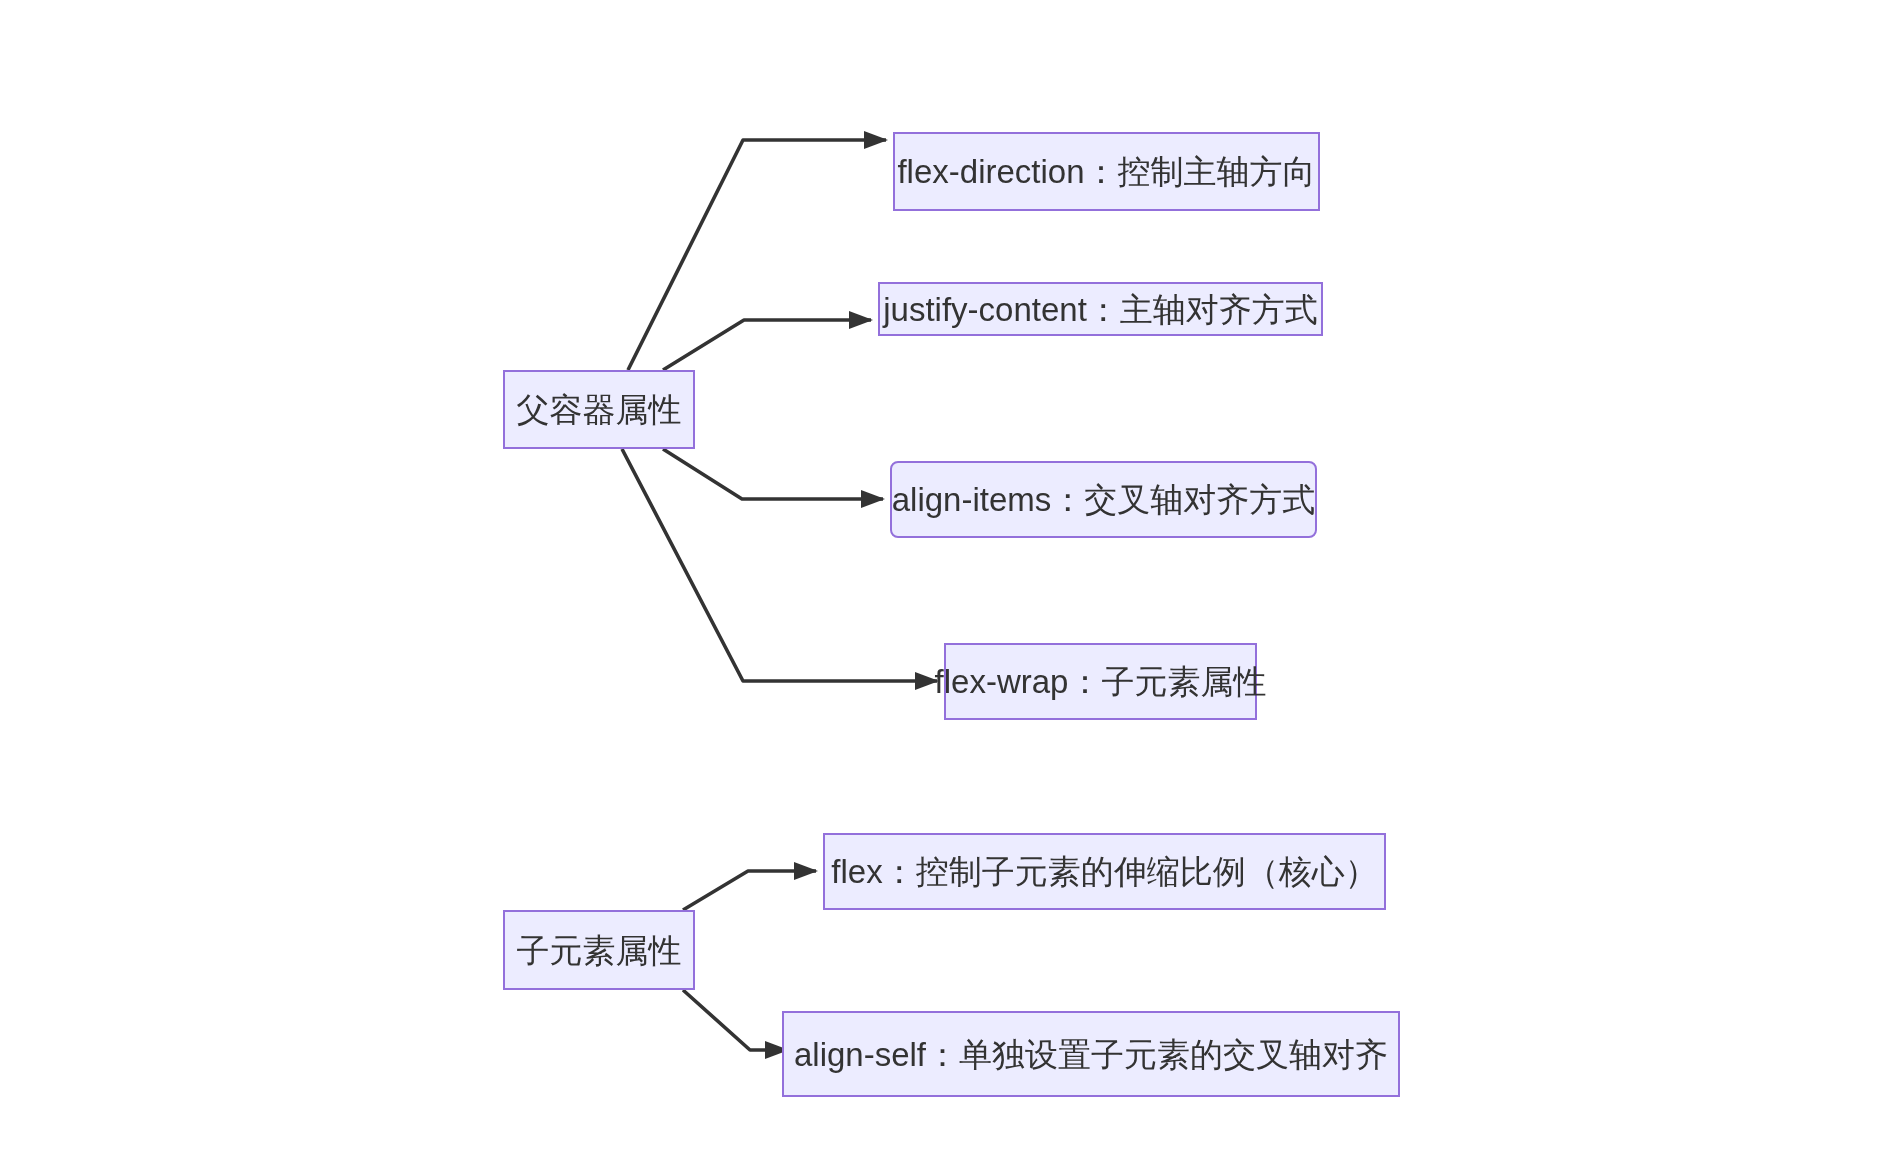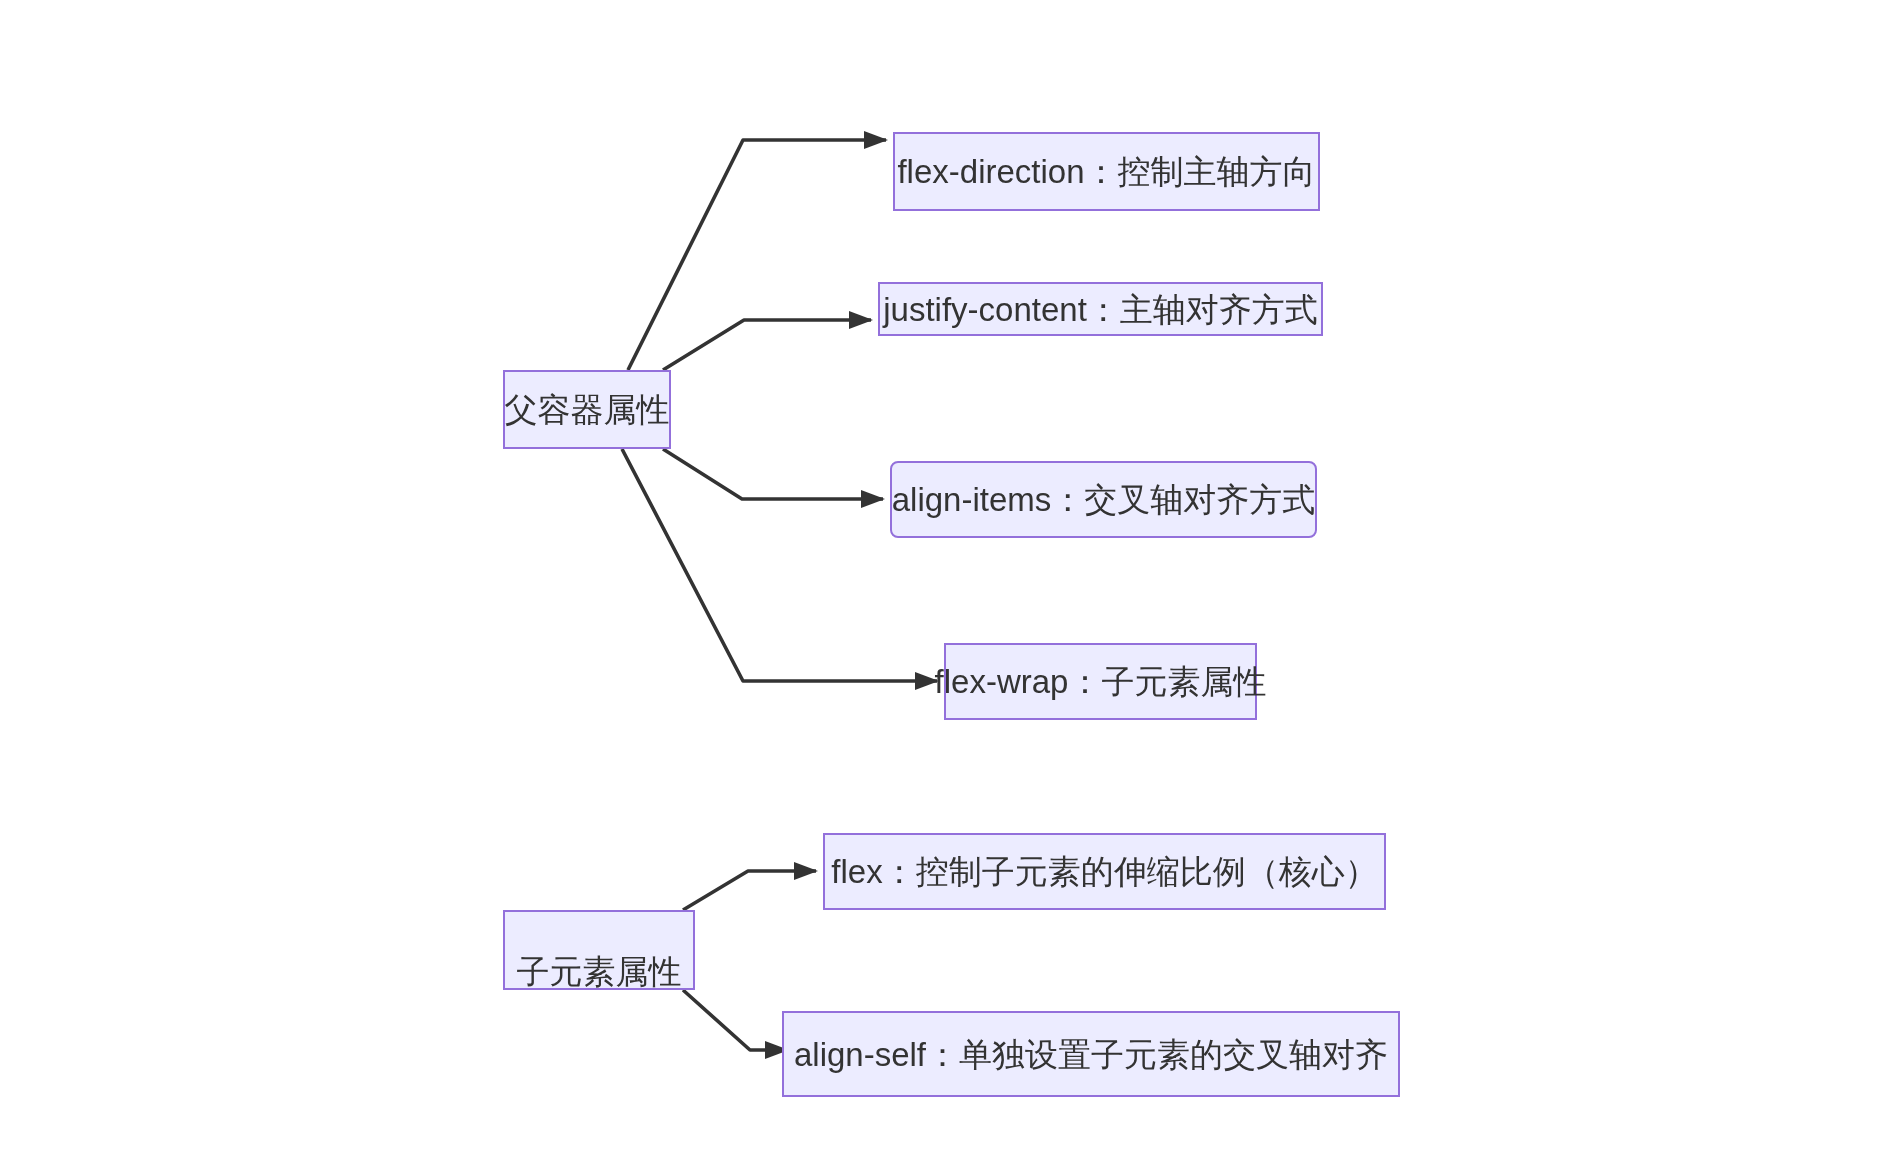--- a/index.html
+++ b/index.html
@@ -36,26 +36,26 @@
     justify-content: center;
     background: #ECECFF;
     border: 2.5px solid #9370DB;
     color: #333333;
     font-size: 33px;
     line-height: 1;
     white-space: nowrap;
   }
   .node span { display: inline-block; }
   
-  .n-parent        { left: 503px; top: 370px;  width: 168px; height: 79px; }
+  .n-parent        { left: 503px; top: 370px;  width: 192px; height: 79px; }
   .n-flexdirection { left: 893px; top: 100px;  width: 427px; height: 79px; margin-top: 32px; }
   .n-justify       { left: 878px; top: 282px;  width: 445px; height: 54px; }
   .n-alignitems    { left: 890px; top: 461px;  width: 427px; height: 77px; border-radius: 8px; }
   .n-flexwrap      { left: 944px; top: 643px;  width: 313px; height: 77px; }
-  .n-child         { left: 503px; top: 910px;  width: 192px; height: 80px; align-items: flex-end; }
+  .n-child         { left: 503px; top: 910px;  width: 192px; height: 80px; }
   .n-flex          { left: 823px; top: 833px;  width: 563px; height: 77px; }
   .n-alignself     { left: 782px; top: 1011px; width: 618px; height: 86px; }
 </style>
 </head>
 <body>
 
 <div class="canvas">
 
   <svg class="edges" viewBox="0 0 1878 1154" xmlns="http://www.w3.org/2000/svg" aria-hidden="true">
     <defs>

